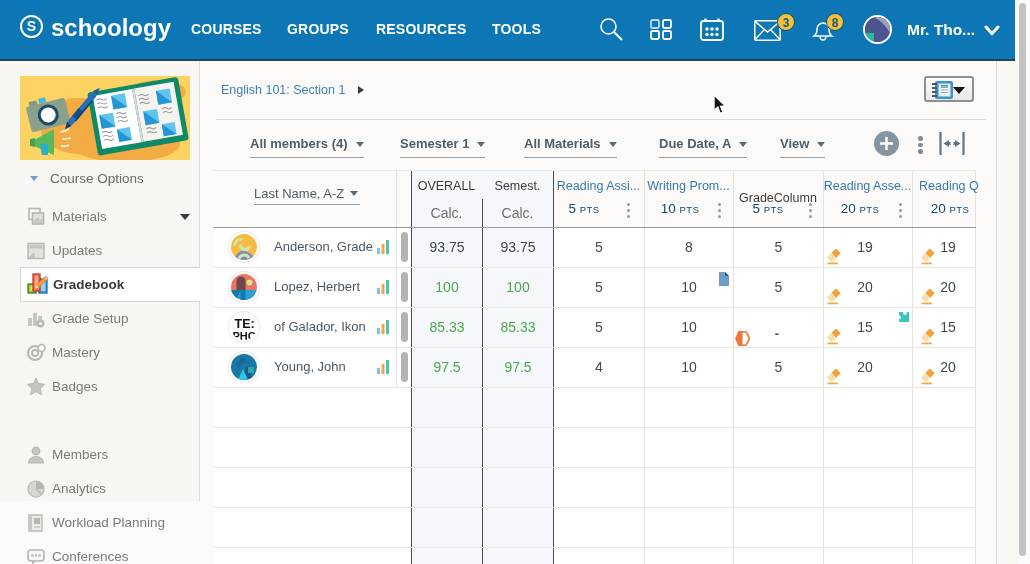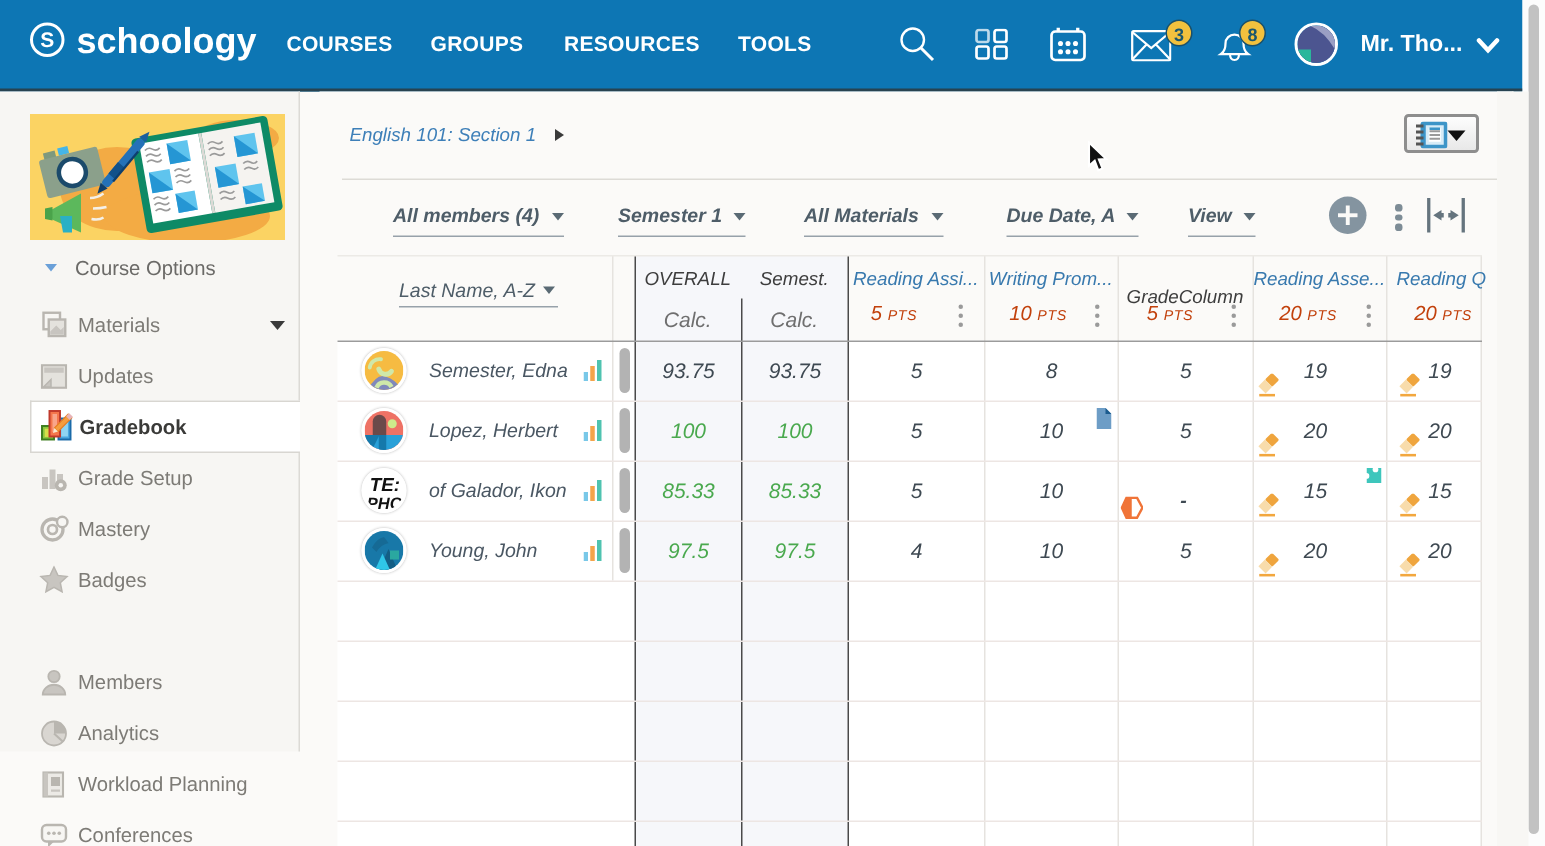--- a/index.html
+++ b/index.html
@@ -18,41 +18,41 @@
   #side { position:absolute; left:0; top:61px; width:200px; height:440px; background:#f7f6f3; border-right:1px solid #dcdad5; }
   #cimg { position:absolute; left:20px; top:15px; width:170px; height:84px; }
   #copt { position:absolute; left:30px; top:110px; font-size:13.5px; color:#6b6a67; }
   .mitem { position:absolute; left:0; width:200px; height:34px; font-size:13.5px; color:#7d7b76; }
   .mitem .mic { position:absolute; left:26px; top:7px; width:22px; height:24px; }
   .mitem .mtx { position:absolute; left:52px; top:9px; white-space:nowrap; }
   #m-grade { background:#fff; border-top:1px solid #d8d6d1; border-bottom:1px solid #d8d6d1; border-left:1px solid #d8d6d1; left:20px; width:180px; }
   #m-grade .mic { left:6px; top:5px; }
   #m-grade .mtx { left:32px; color:#3a3a38; font-weight:bold; }
 
-  #content { position:absolute; left:213px; top:61px; width:796px; height:503px; background:#fbfaf8; border-right:1px solid #dcdad5;font-style:italic; }
+  #content { position:absolute; left:201px; top:61px; width:796px; height:503px; background:#fbfaf8; border-right:1px solid #dcdad5; }
   #strip { position:absolute; left:998px; top:61px; width:21px; height:503px; background:#f8f7f4; }
 
   .crumb { position:absolute; left:20px; top:22px; font-size:12.5px; color:#3d7fb8; }
   .crumb .tri { display:inline-block; margin-left:9px; width:0; height:0; border-left:6px solid #3a3a3a; border-top:4px solid transparent; border-bottom:4px solid transparent; vertical-align:middle; margin-bottom:2px; }
   #hr1 { position:absolute; left:15px; top:58px; width:770px; height:1px; background:#dddbd6; }
 
   #viewbtn { position:absolute; left:723px; top:15px; width:50px; height:26px; background:linear-gradient(#fdfdfd,#e8e8e8); border:2px solid #8e8e8e; border-radius:3px; }
 
   .filt { position:absolute; top:75px; font-size:13px; font-weight:bold; color:#4e5d68; border-bottom:1px solid #97a1aa; padding-bottom:6px; }
   .filt .car { display:inline-block; margin-left:8px; margin-bottom:1px; width:0; height:0; border-top:5px solid #5a6a74; border-left:4px solid transparent; border-right:4px solid transparent; vertical-align:middle; }
   #plus { position:absolute; left:673px; top:70px; width:25px; height:25px; border-radius:50%; background:#8494a0; }
   .vdots { position:absolute; left:717px; top:75px; width:4px; height:18px; }
   .vdots i { position:absolute; left:0; width:4.5px; height:4.5px; border-radius:50%; background:#7d8c96; }
 
   #tbl { position:absolute; left:12px; top:109px; width:763px; height:394px; }
   .vline { position:absolute; top:0; width:1px; background:#e6e3df; }
   .vdark { position:absolute; top:0; width:1px; background:#4a4a4a; }
   .hline { position:absolute; left:0; width:763px; height:1px; background:#ede6e3; }
   .colhead { position:absolute; top:9px; font-size:12.5px; color:#3879ae; white-space:nowrap; }
-  .pts { position:absolute; top:31px; font-size:13.5px; color:#c2410c; white-space:nowrap; }
+  .pts { position:absolute; top:31px; font-size:13.5px; color:#0c4a6e; white-space:nowrap; }
   .pts small { font-size:9.5px; letter-spacing:0.4px; }
   .hdots { position:absolute; width:3px; }
   .hdots i { position:absolute; left:0; width:3.2px; height:3.2px; border-radius:50%; background:#9a9a9a; }
   .cell { position:absolute; font-size:14px; color:#3e4952; text-align:center; }
   .grn { color:#4aa94e; }
   .rowname { position:absolute; font-size:13px; color:#4a5763; white-space:nowrap; }
   .pill { position:absolute; left:188px; width:7px; height:30px; background:#b3b3b3; border-radius:3.5px; }
   .avatar { position:absolute; left:16px; width:30px; height:30px; border-radius:50%; border:2px solid #fff; box-shadow:0 0 2px rgba(0,0,0,0.3); overflow:hidden; }
   .avatar svg { display:block; }
 </style>
@@ -379,21 +379,21 @@
       </div>
 <div class="avatar" style="top:62px;">
         <svg width="26" height="26" viewBox="0 0 26 26">
           <rect width="26" height="26" fill="#f6bb42"></rect>
           <path d="M3.5 11 a6.5 6.5 0 0 1 7.5 -5.5" stroke="#cfe8a9" stroke-width="2.6" fill="none" stroke-linecap="round"></path>
           <path d="M2 26 Q8 15 14 17 Q21 19 25 26 Z" fill="#8089bb"></path>
           <path d="M9.5 12 a4.8 4.8 0 0 0 8.5 1.5" stroke="#cfe8a9" stroke-width="3.2" fill="none" stroke-linecap="round"></path>
           <path d="M8 24.5 a5.5 5.5 0 0 1 10 -0.5" stroke="#cfe8a9" stroke-width="3" fill="none"></path>
         </svg>
       </div>
-<div class="rowname" style="left:61px;top:69px;">Semester, Edna</div>
+<div class="rowname" style="left:61px;top:69px;">Anderson, Grade</div>
 <svg class="abs" style="left:164px;top:70px;" width="13" height="14">
         <rect x="0" y="8" width="3" height="6" fill="#79c8e8"></rect>
         <rect x="4.5" y="4" width="3" height="10" fill="#f5a44b"></rect>
         <rect x="9" y="0" width="3" height="14" fill="#4fc3b0"></rect>
       </svg>
 <div class="pill" style="top:62px;"></div>
 <div class="cell" style="left:199px;top:69px;width:70px;">93.75</div>
 <div class="cell" style="left:270px;top:69px;width:70px;">93.75</div>
 <div class="cell" style="left:341px;top:69px;width:90px;">5</div>
 <div class="cell" style="left:432px;top:69px;width:88px;">8</div>

